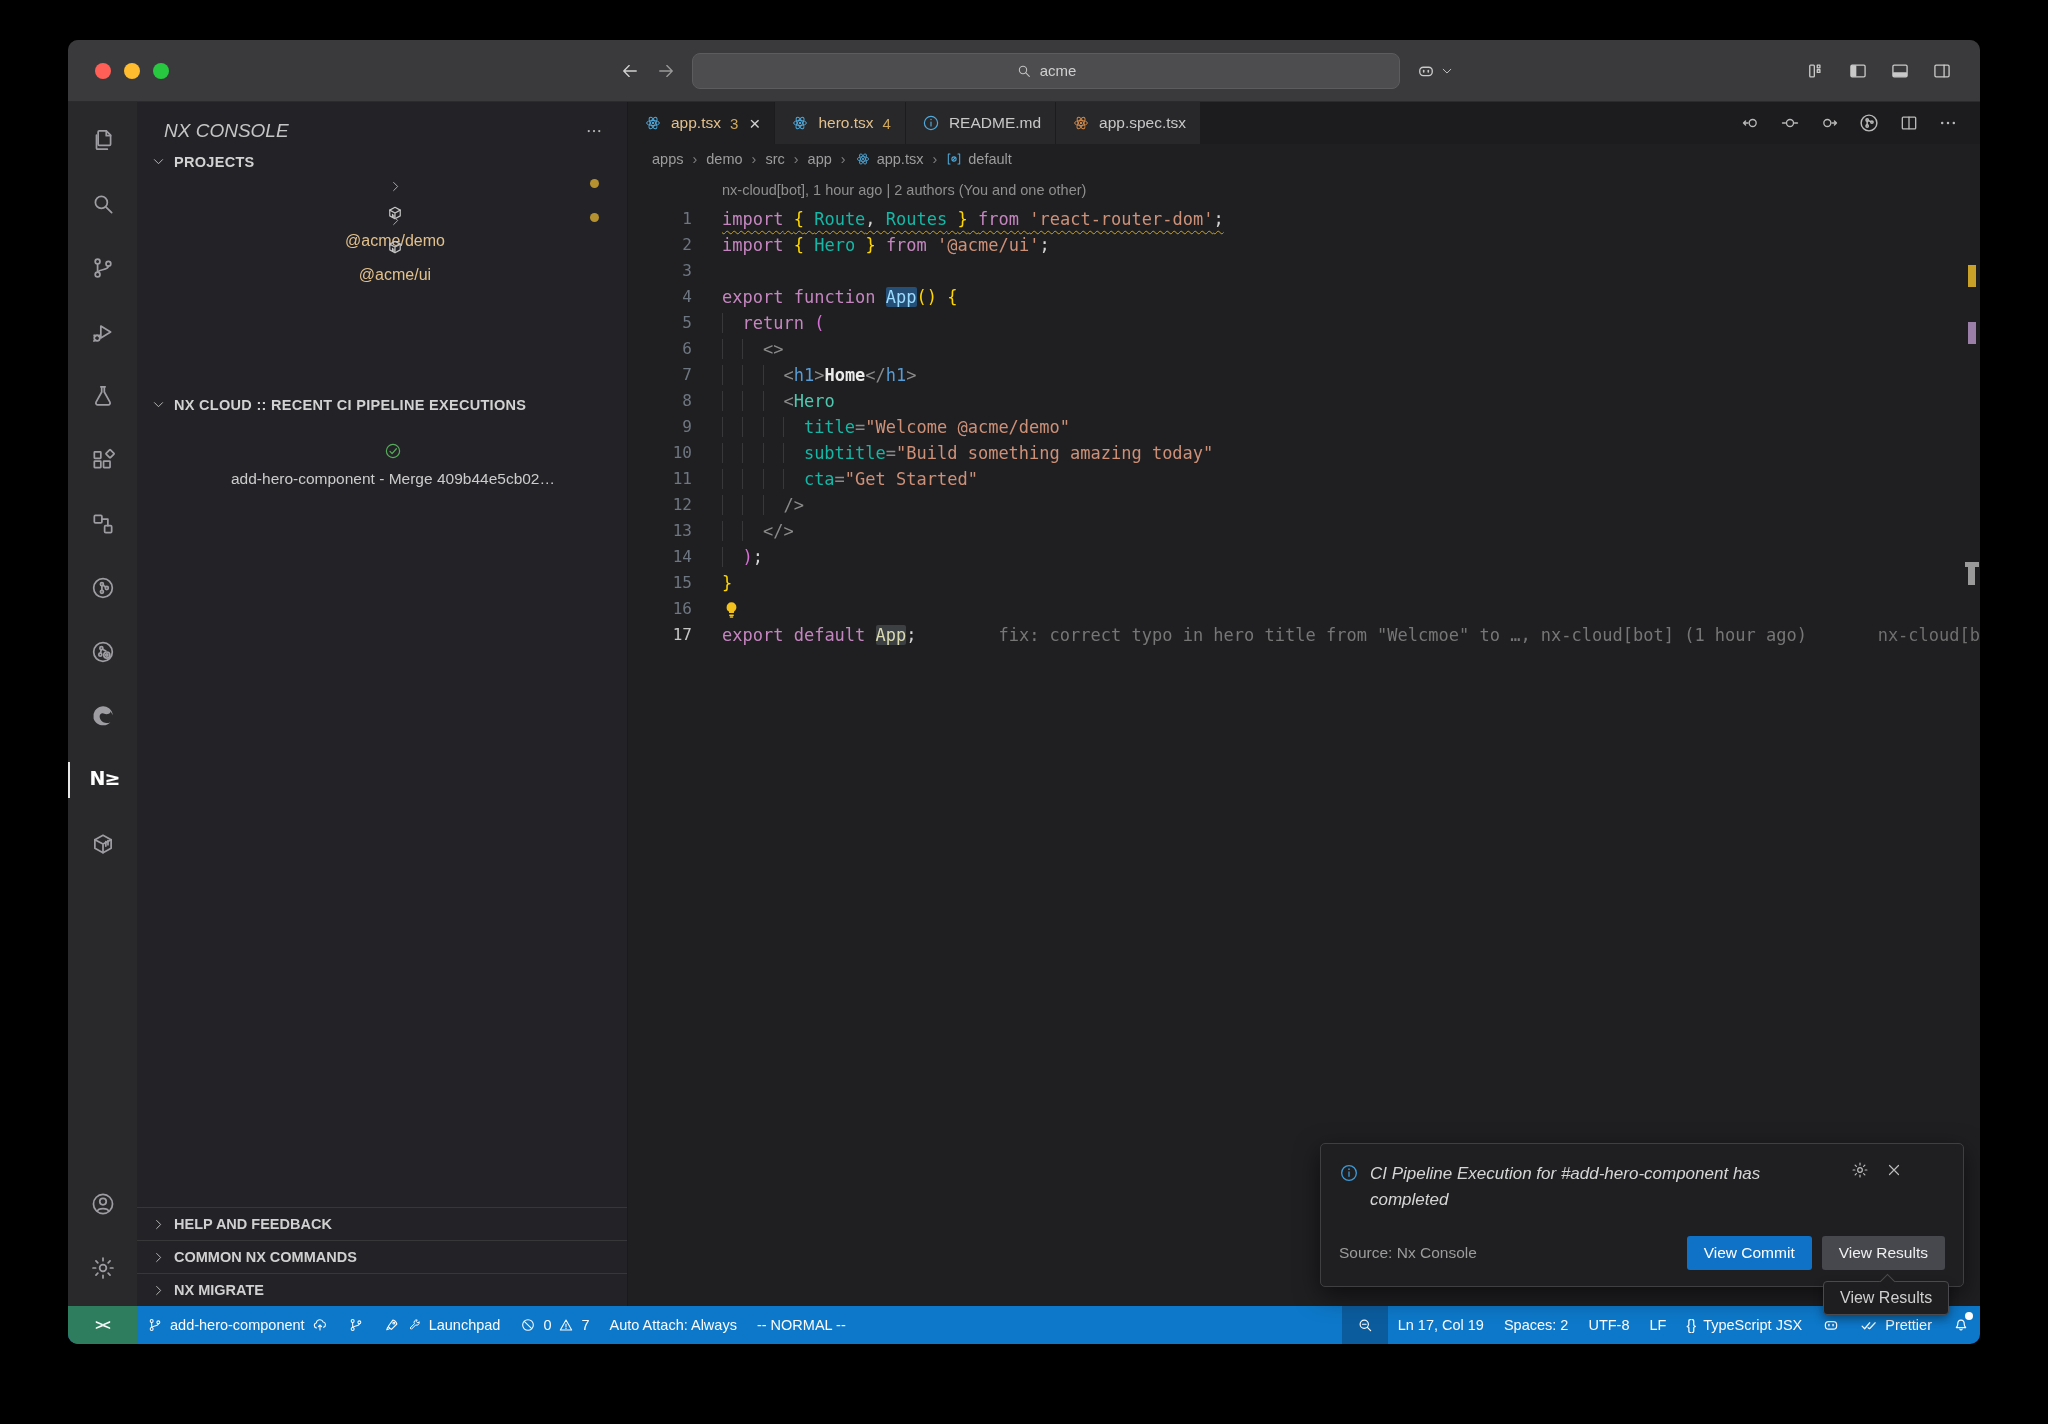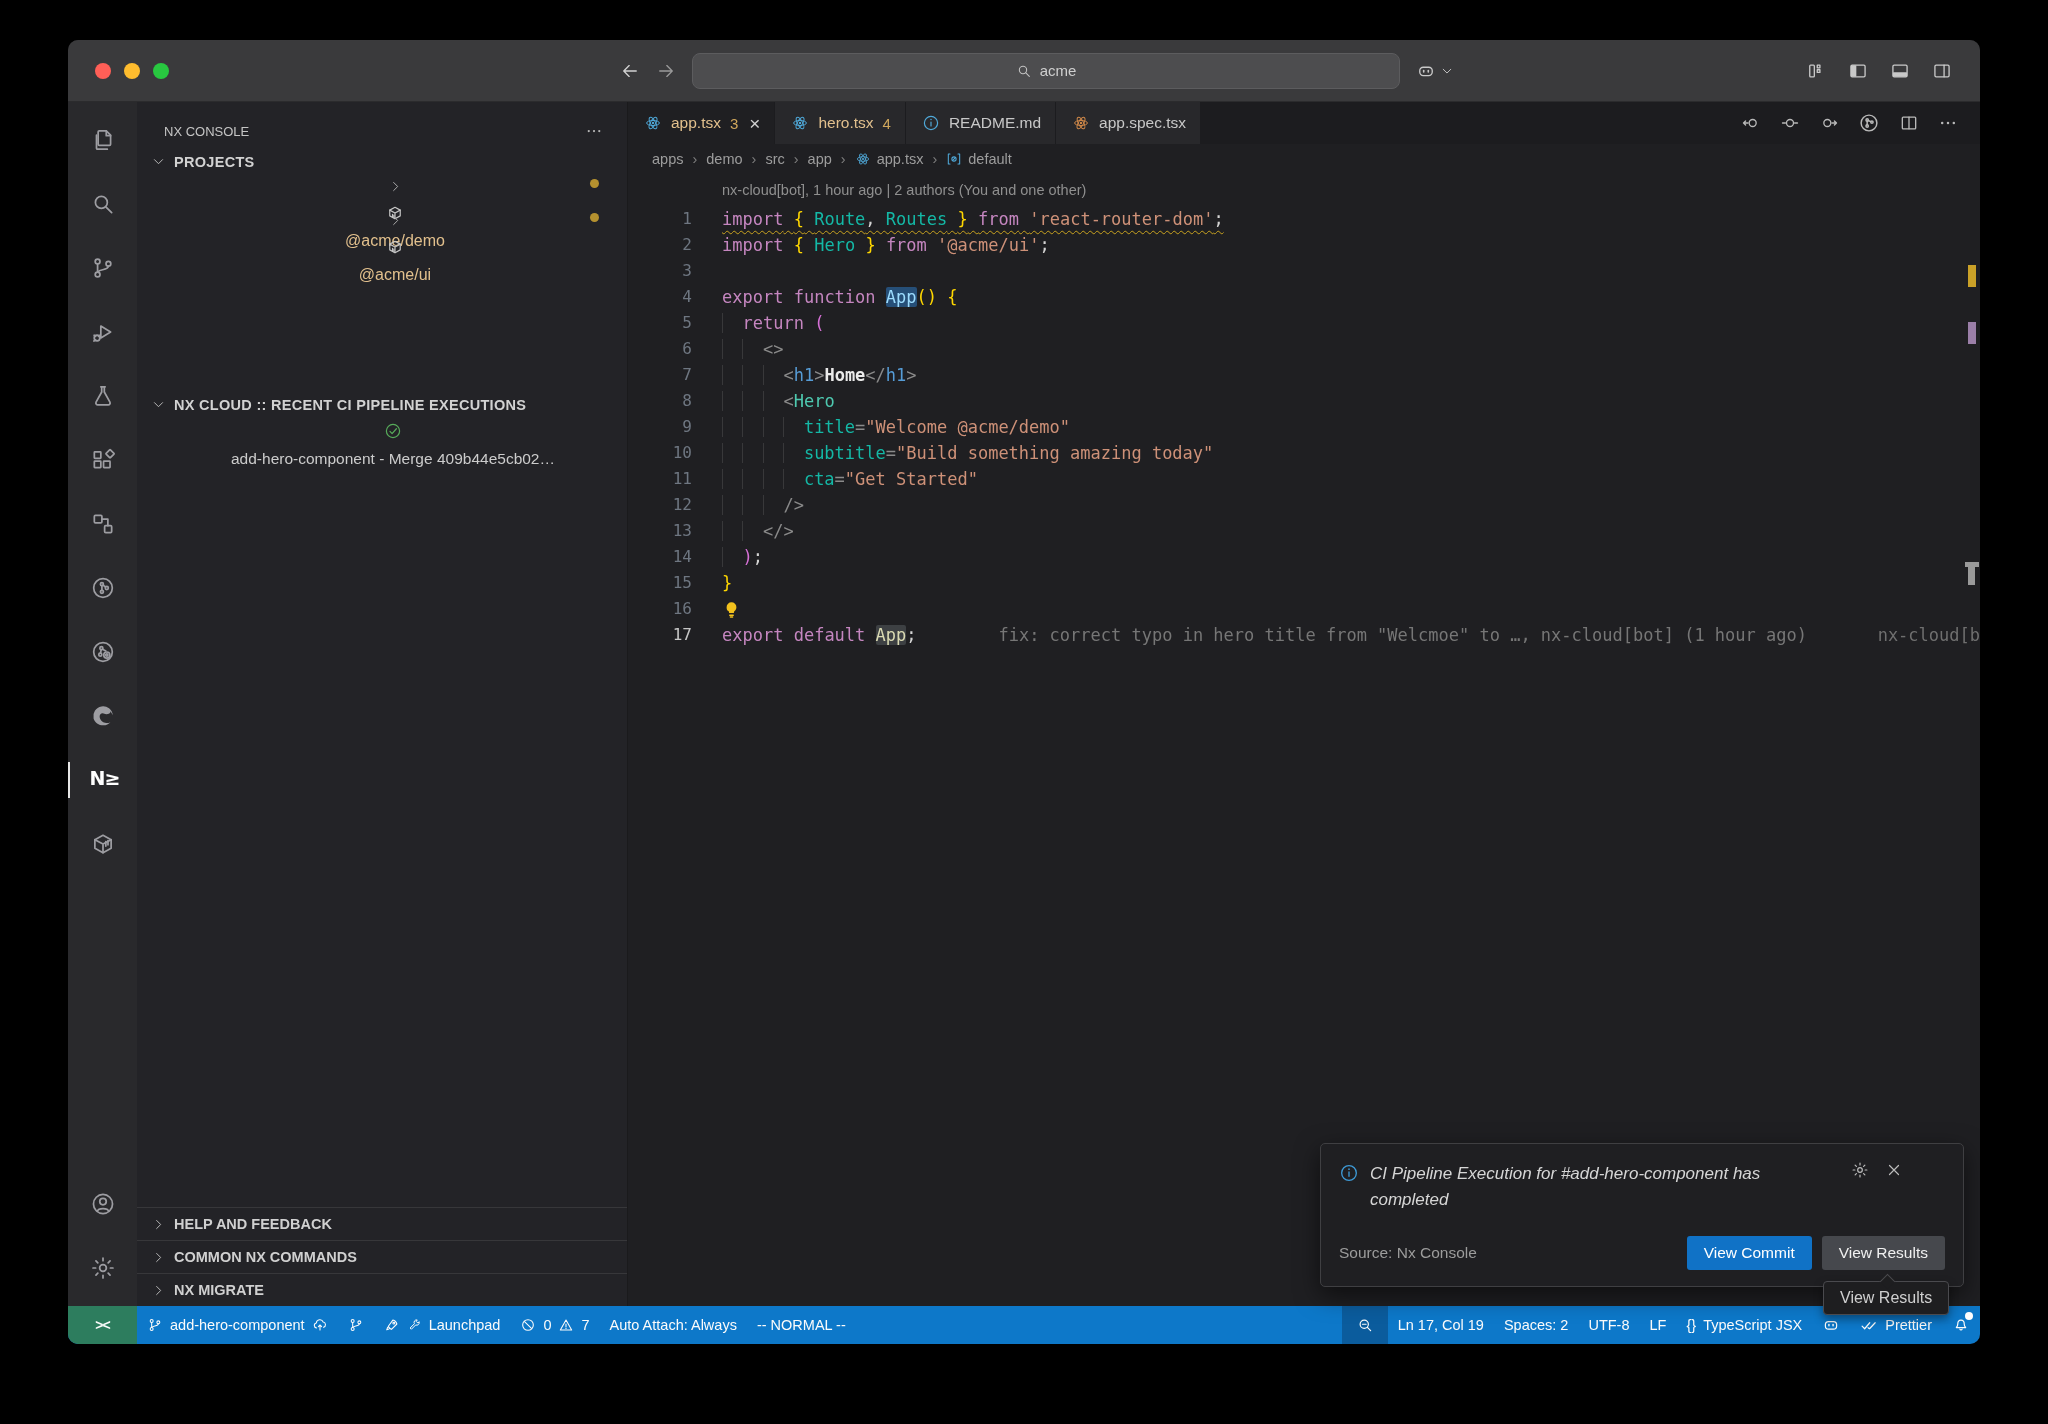--- a/index.html
+++ b/index.html
@@ -38,34 +38,34 @@
   .ab-item.active { color:#ffffff; }
   .ab-item.active::before { content:""; position:absolute; left:0; top:14px; bottom:14px;
     width:2px; background:#e7e7e7; }
   .ab-bottom { margin-top:auto; padding-bottom:6px; }
   .nxlogo { font-family:"DejaVu Sans", sans-serif; font-weight:bold; font-size:19px;
     letter-spacing:-1px; }
 
   .sidebar { width:491px; background:#232327; flex:none; display:flex; flex-direction:column;
     border-right:1px solid #1a1a1c; }
   .side-header { height:42px; display:flex; align-items:center; padding:16px 24px 0 27px;
-    color:#c5c5c5; font-size:13px; }
+    color:#c5c5c5; font-size:19px;font-style:italic; }
   .side-header .more { margin-left:auto; color:#b5b5b5; }
   .sect-header { height:35px; display:flex; align-items:center; gap:8px; padding-left:14px;
     color:#d2d2d2; font-weight:bold; font-size:14.5px; letter-spacing:.3px; }
   .sect-header .icon { color:#b5b5b5; }
   .tree-row { height:34px; display:flex; align-items:center; gap:10px; padding-left:26px;
     font-size:16px; color:#cccccc; position:relative;flex-direction:column; }
   .tree-row .chev { color:#ababab; }
   .tree-row .cube { color:#c3c3c3; }
   .tree-row .label-gold { color:#e2c08d; }
   .dot { position:absolute; right:28px; width:9px; height:9px; border-radius:50%;
     background:#b5912f; }
   .side-gap { height:140px; flex:none; }
-  .cloud-row { padding-left:22px; font-size:15.5px; }
+  .cloud-row { padding-left:22px; font-size:15.5px;margin-top:20px; }
   .cloud-row .icon { color:#57ab5a; }
   .side-fill { flex:1; }
   .collapsed-row { height:33px; display:flex; align-items:center; gap:8px; padding-left:14px;
     border-top:1px solid #37373a; color:#d0d0d0; font-weight:bold; font-size:14.5px; }
   .collapsed-row .icon { color:#b5b5b5; }
 
   
   .editor-col { flex:1; display:flex; flex-direction:column; position:relative; min-width:0; }
   .tabstrip { height:42px; background:#1c1c1f; display:flex; flex:none; align-items:stretch; }
   .tab { display:flex; align-items:center; gap:9px; padding:0 14px 0 16px;

